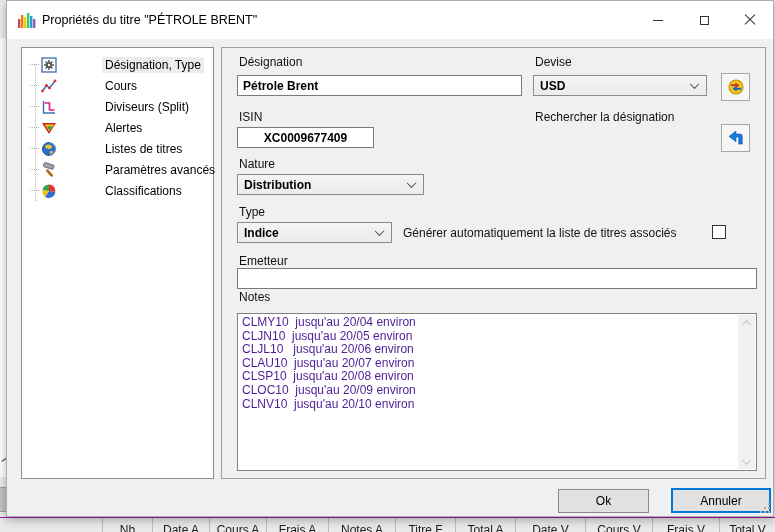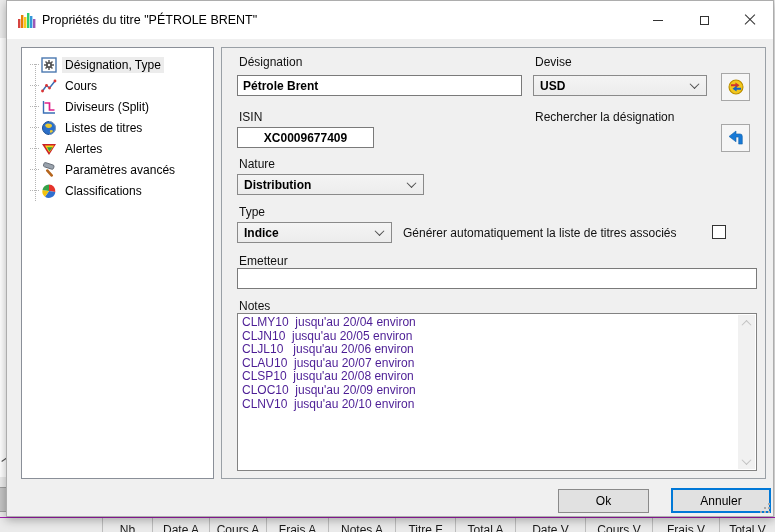--- a/index.html
+++ b/index.html
@@ -44,21 +44,21 @@
   
   .sidebar{
     position:absolute;left:14px;top:46px;width:193px;height:432px;
     background:#fff;border:1px solid #8a8f98;box-sizing:border-box;padding-top:6px;
   }
   .tree{position:relative;}
   .tree:before{content:"";position:absolute;left:13px;top:10px;height:137px;border-left:1px dotted #b5b5b5;}
   .tree-item{height:21px;display:flex;align-items:center;padding-left:8px;position:relative;}
   .tree-connector{width:9px;height:0;border-top:1px dotted #b5b5b5;margin-right:2px;flex:none;}
   .tree-icon{width:16px;height:16px;flex:none;margin-right:5px;}
-  .tree-label{font-size:12px;color:#000;white-space:nowrap;padding:1px 3px;}
+  .tree-label{font-size:12px;color:#000;white-space:nowrap;padding:1px 3px;margin-left:40px;}
   .tree-item.selected .tree-label{background:#ececec;}
 
   
   .panel{
     position:absolute;left:214px;top:46px;width:545px;height:432px;
     border:1px solid #9aa0a6;box-sizing:border-box;background:#f0f0f0;
   }
   .lbl{position:absolute;font-size:12px;color:#111;white-space:nowrap;}
   .tbox{
     position:absolute;background:#fff;border:1px solid #7a7a7a;box-sizing:border-box;
@@ -183,35 +183,35 @@
         <span class="tree-connector"></span>
         <svg class="tree-icon" viewBox="0 0 16 16">
           <path d="M2.5,2 L2.5,14 L14,14" fill="none" stroke="#3a6fb5" stroke-width="1.4"></path>
           <path d="M3.5,4 L8.5,4 L8.5,11 L13.5,11" fill="none" stroke="#e0218a" stroke-width="1.7"></path>
         </svg>
         <span class="tree-label">Diviseurs (Split)</span>
       </div>
       <div class="tree-item">
         <span class="tree-connector"></span>
         <svg class="tree-icon" viewBox="0 0 16 16">
+          <polygon points="1,3 15,3 8,14" fill="#cc2027"></polygon>
+          <polygon points="3.8,4.6 13.2,4.6 8.2,11.6" fill="#f7d117"></polygon>
+          <polygon points="6,6.2 11.6,6.2 8.4,10.4" fill="#2f9e44"></polygon>
+        </svg>
+        <span class="tree-label">Alertes</span>
+      </div>
+      <div class="tree-item">
+        <span class="tree-connector"></span>
+        <svg class="tree-icon" viewBox="0 0 16 16">
           <circle cx="8" cy="8" r="6.5" fill="#2a6fc9" stroke="#1b4e91"></circle>
           <path d="M4,5 q2,-2.2 4.2,-1.2 q3.2,0.2 2.8,2.4 q-1,2 -3.2,1.8 q-3,0.2 -3.8,-3z" fill="#e8c832"></path>
           <path d="M9.5,10 q2,-0.4 2.6,1.2 q-1.4,1.8 -3,1.6 q-0.8,-1.8 0.4,-2.8z" fill="#e8c832"></path>
           <path d="M8,1.5 a6.5,6.5 0 0 1 0,13" fill="none" stroke="#ffffff" stroke-width="0.6" opacity="0.7"></path>
         </svg>
         <span class="tree-label">Listes de titres</span>
-      </div>
-      <div class="tree-item">
-        <span class="tree-connector"></span>
-        <svg class="tree-icon" viewBox="0 0 16 16">
-          <polygon points="1,3 15,3 8,14" fill="#cc2027"></polygon>
-          <polygon points="3.8,4.6 13.2,4.6 8.2,11.6" fill="#f7d117"></polygon>
-          <polygon points="6,6.2 11.6,6.2 8.4,10.4" fill="#2f9e44"></polygon>
-        </svg>
-        <span class="tree-label">Alertes</span>
       </div>
       <div class="tree-item">
         <span class="tree-connector"></span>
         <svg class="tree-icon" viewBox="0 0 16 16">
           <rect x="7.2" y="6.5" width="2.6" height="9" rx="1" transform="rotate(-42 8.5 11)" fill="#b5651d"></rect>
           <rect x="2.5" y="1.8" width="10.5" height="4.4" rx="1.4" transform="rotate(18 8 4)" fill="#9aa3ad" stroke="#5c646e" stroke-width="0.8"></rect>
         </svg>
         <span class="tree-label">Paramètres avancés</span>
       </div>
       <div class="tree-item">
@@ -265,21 +265,21 @@
     <div class="combo bold" style="left:15px;top:174px;width:155px">
       <span>Indice</span>
       <span class="chev"></span>
     </div>
     <div class="lbl" style="left:181px;top:178px">Générer automatiquement la liste de titres associés</div>
     <div class="checkbox" style="left:490px;top:177px"></div>
 
     <div class="lbl" style="left:17px;top:206px">Emetteur</div>
     <input class="tbox" style="left: 15px; top: 220px; width: 520px;" type="text" value="">
 
-    <div class="lbl" style="left:17px;top:251px">Notes</div>
+    <div class="lbl" style="left:17px;top:242px">Notes</div>
     <div class="notes">
       <div class="notes-text">CLMY10  jusqu'au 20/04 environ
 CLJN10  jusqu'au 20/05 environ
 CLJL10   jusqu'au 20/06 environ
 CLAU10  jusqu'au 20/07 environ
 CLSP10  jusqu'au 20/08 environ
 CLOC10  jusqu'au 20/09 environ
 CLNV10  jusqu'au 20/10 environ</div>
       <div class="vscroll">
         <div class="vs-arrow up">

